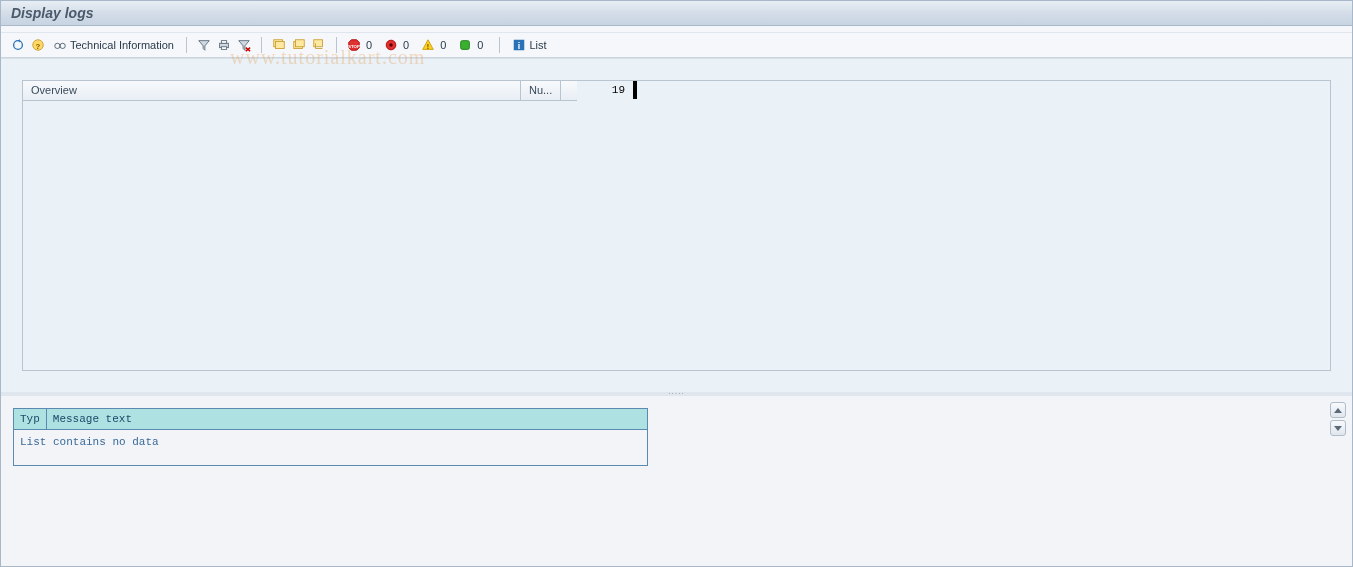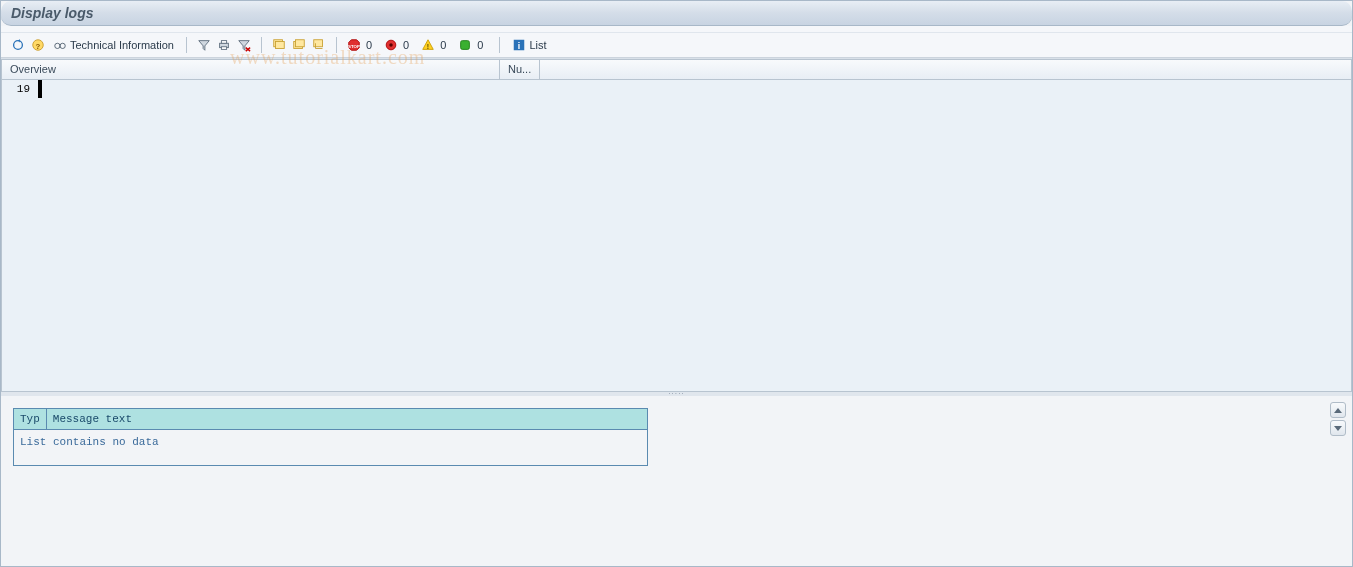--- a/index.html
+++ b/index.html
@@ -12,21 +12,20 @@
       overflow: hidden;
       border: 1px solid #a8b8c8;
     }
     .title-bar {
       background: linear-gradient(to bottom, #e8eef5 0%, #d4dde8 50%, #c8d4e2 100%);
       border-bottom: 1px solid #a8b8c8;
       padding: 12px 10px;
       height: 24px;
       display: flex;
       align-items: center;
-      border-radius: 10px;
     }
     .title-bar span {
       font-weight: bold;
       font-style: italic;
       font-size: 14px;
       color: #4a5a6a;
     }
     .spacer-bar {
       height: 6px;
       background: #f5f7fa;
@@ -69,25 +68,26 @@
     .icon-svg { width: 14px; height: 14px; flex-shrink: 0; }
     
     .main-area {
       display: flex;
       height: 334px;
       background: #eaf1f7;
       border-top: 1px solid #d8e0e8;
     }
     .grid-wrap {
       flex: 1;
-      margin: 0;
+      margin: 21px;
       border: 1px solid #b8c4d0;
       background: #eaf1f7;
       display: flex;
-      flex-direction: column;
+      flex-direction: row;
+      gap: 20px;
     }
     .grid-header {
       display: flex;
       height: 20px;
       background: linear-gradient(to bottom, #f8fafc, #e8eef5);
       border-bottom: 1px solid #b8c4d0;
     }
     .gh-cell {
       padding: 3px 8px;
       border-right: 1px solid #b8c4d0;

